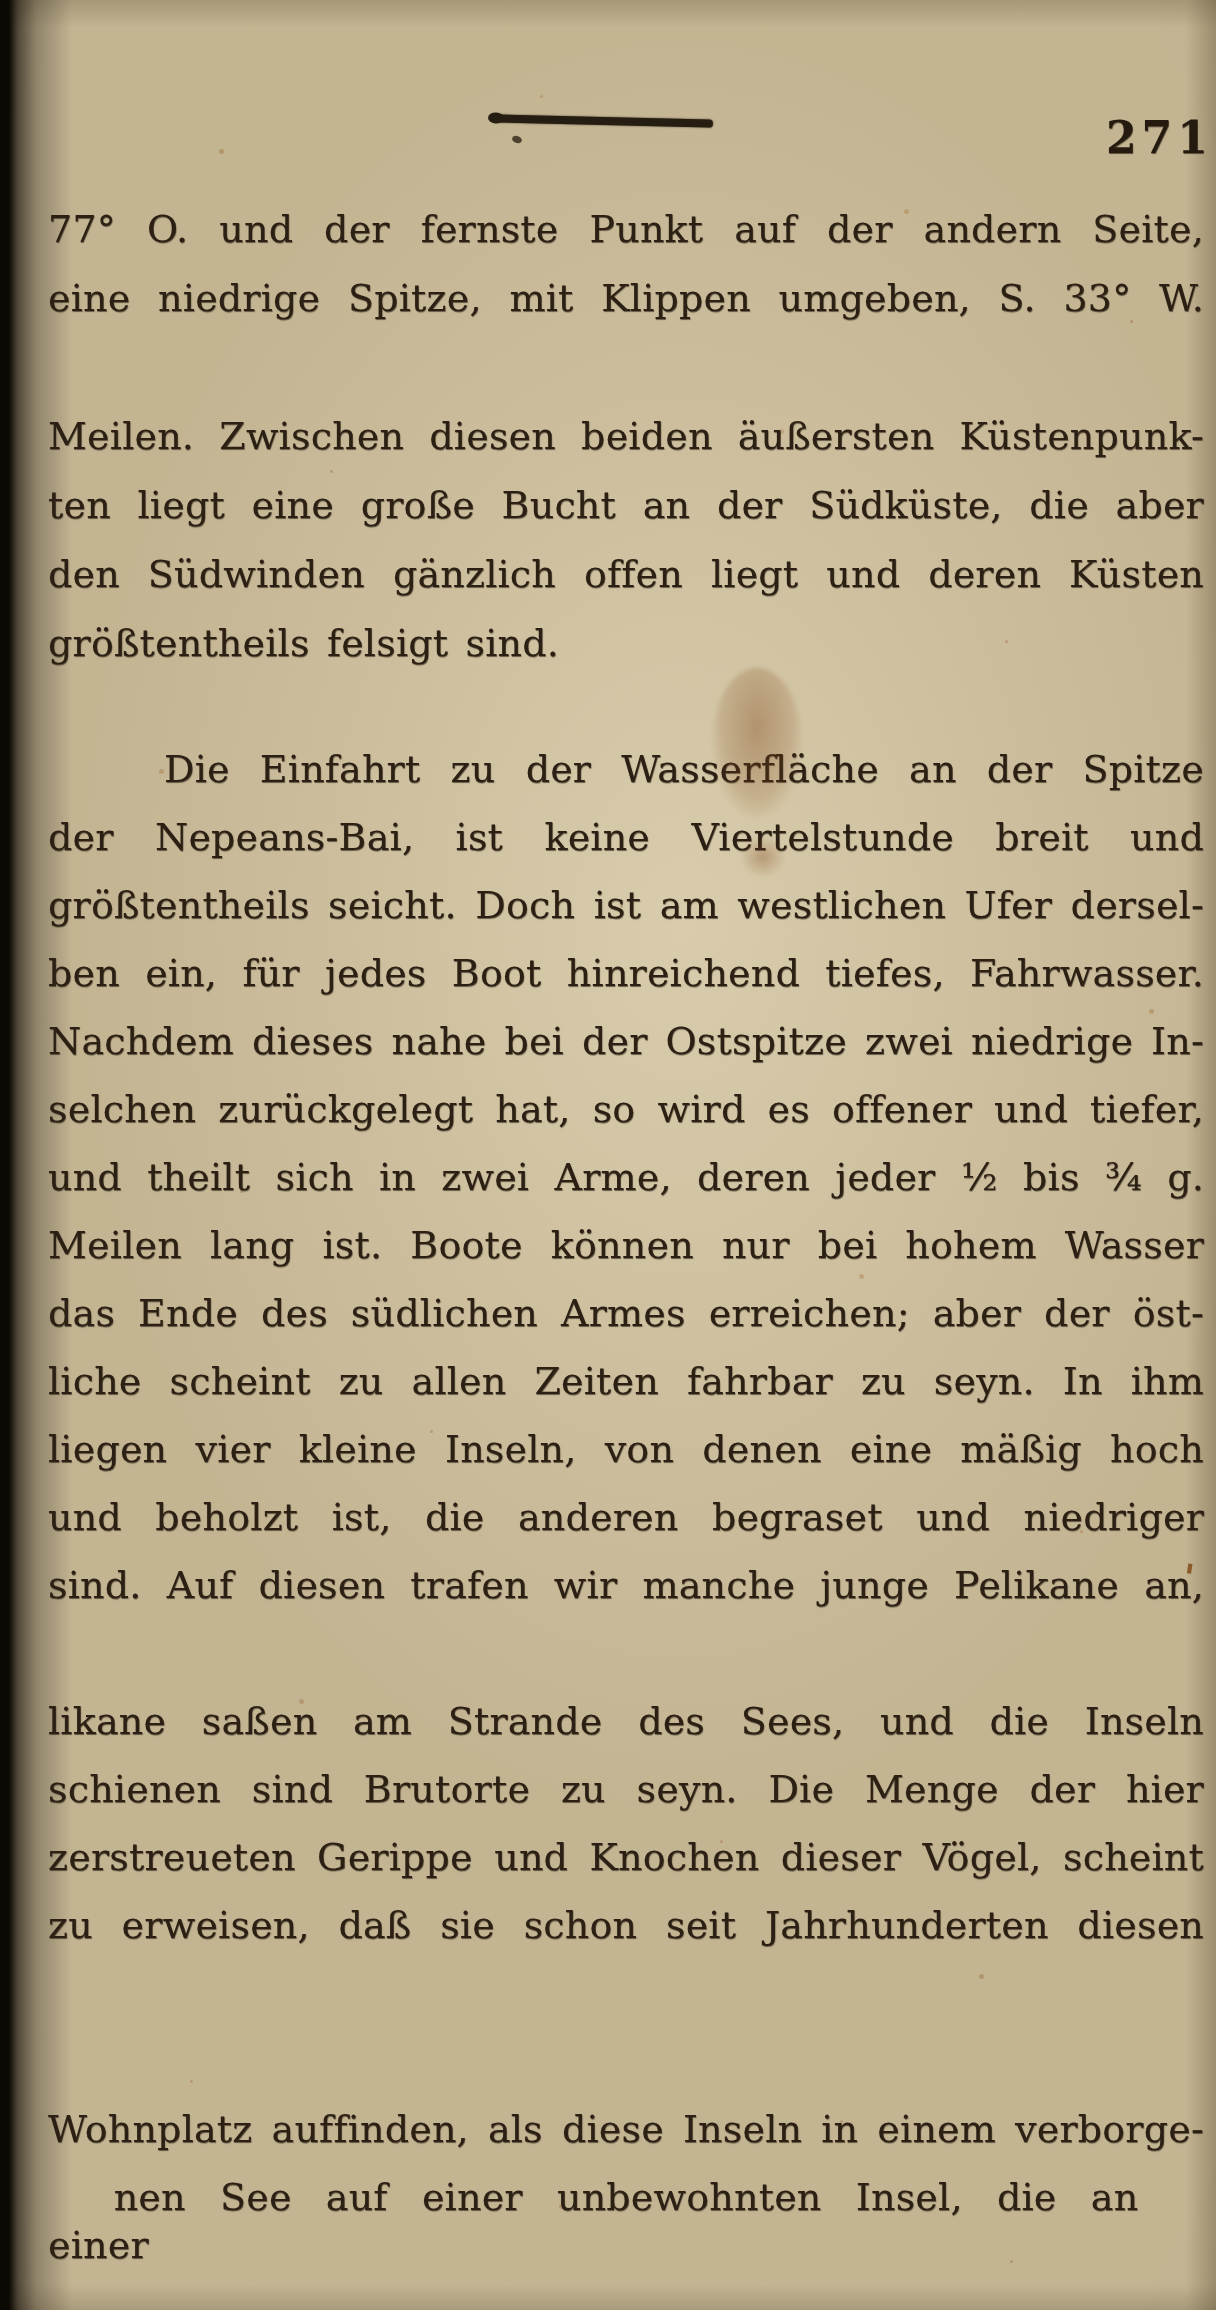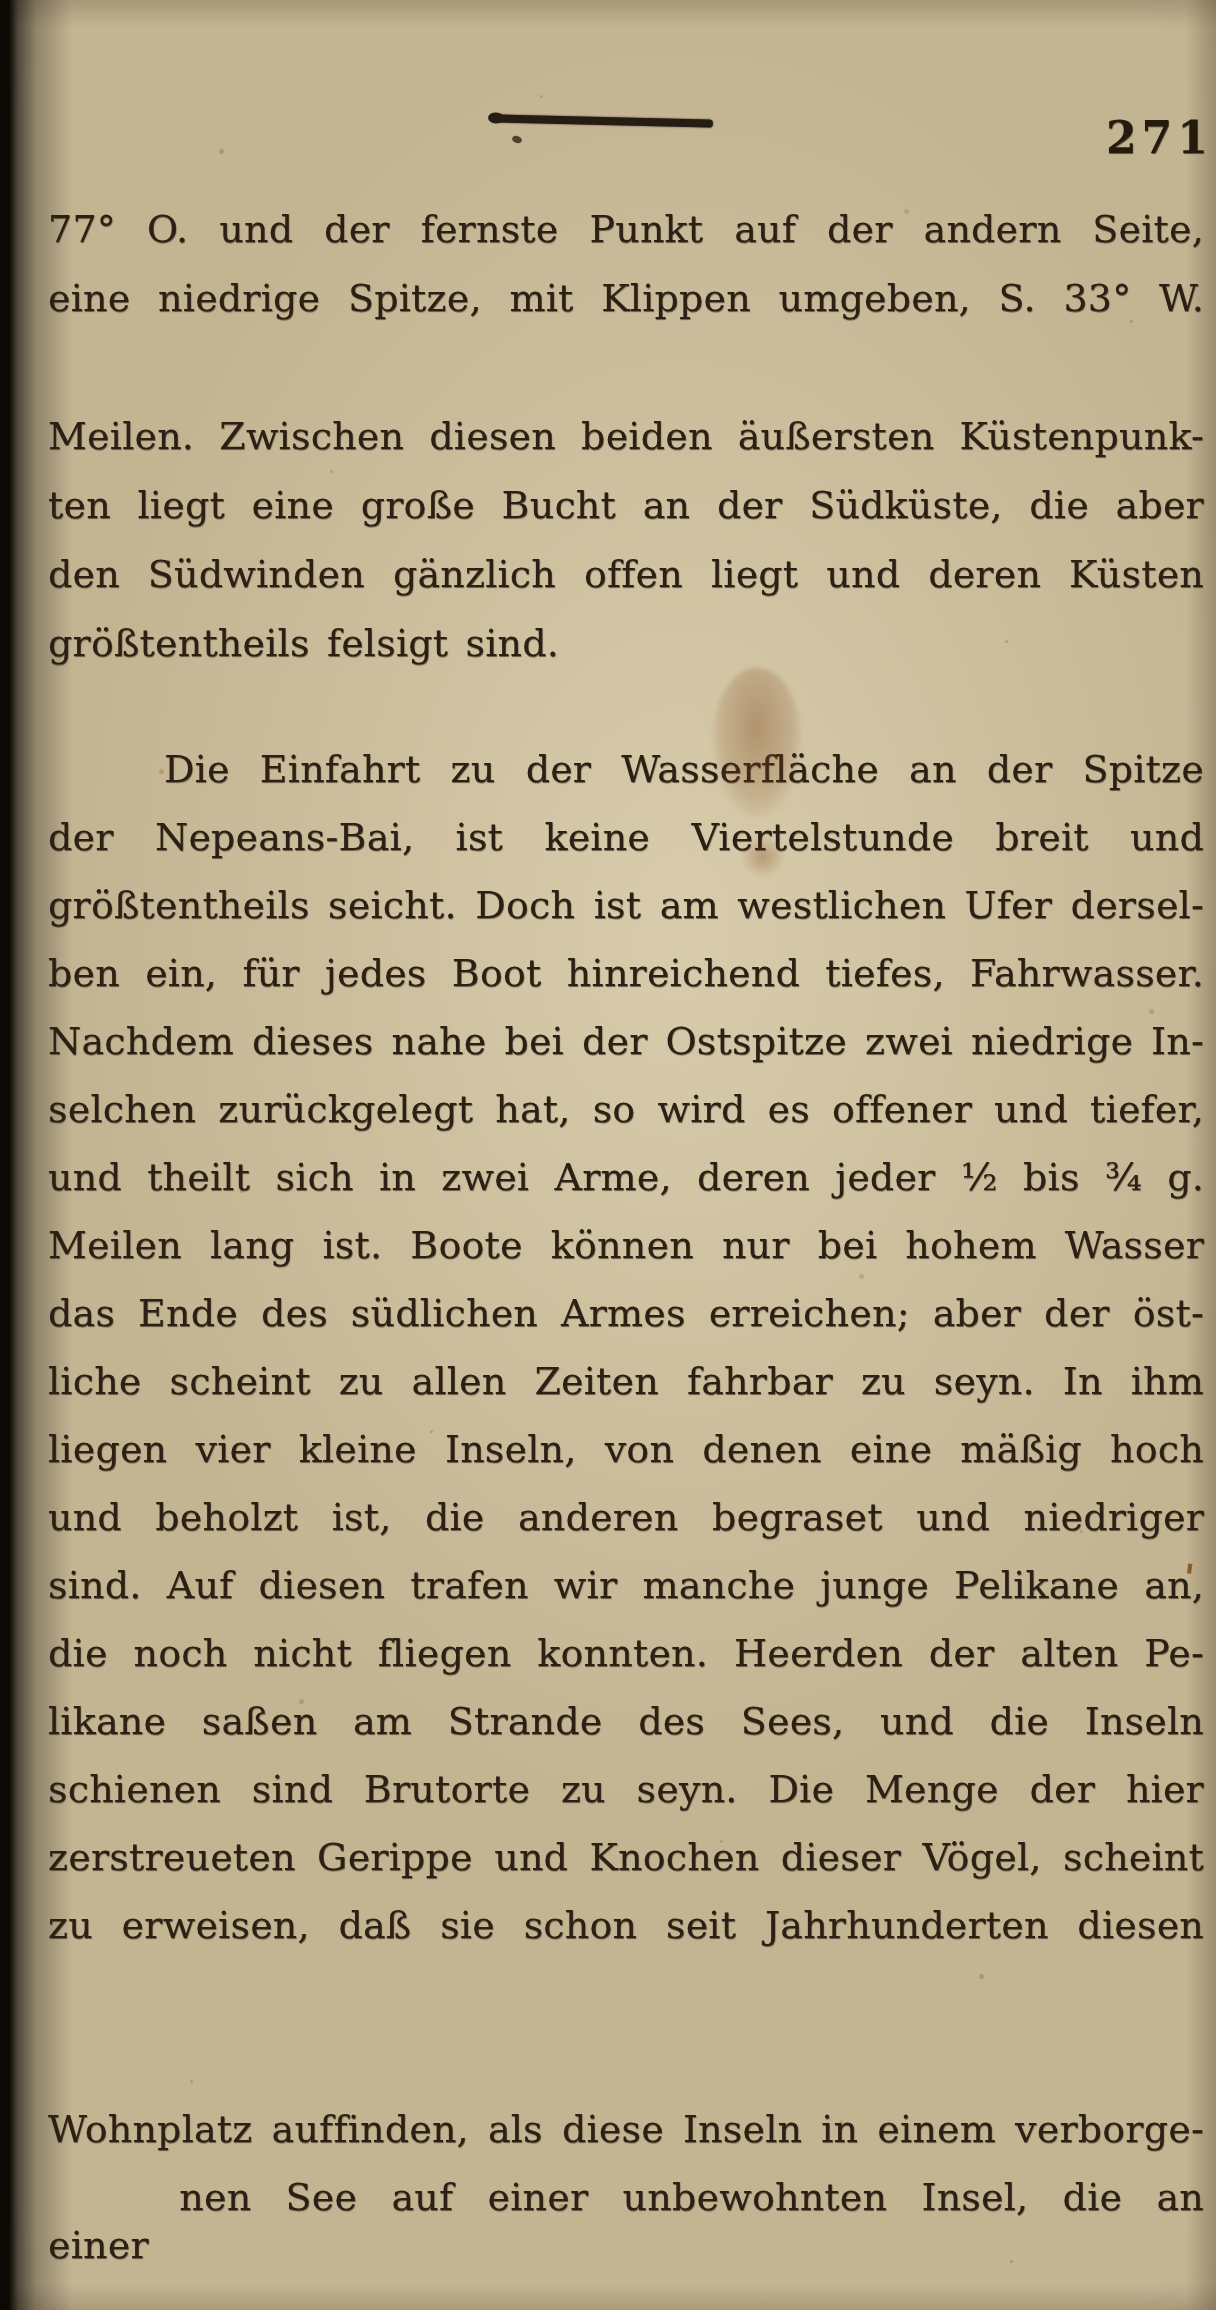--- a/index.html
+++ b/index.html
@@ -69,21 +69,21 @@
   .line{
     position:absolute;left:48px;width:1156px;height:52px;
     font-size:38px;font-weight:400;line-height:48px;
     color:#2b2013;
     letter-spacing:0.2px;word-spacing:5px;
     text-align:justify;text-align-last:justify;
     text-shadow:0.5px 0.6px 0.9px rgba(36,25,13,0.6);
     white-space:normal;
   }
   .line.indent{left:164px;width:1040px;}
-  .line.no-just{text-align:right;text-align-last:left;}
+  .line.no-just{text-align:center;text-align-last:left;}
   .stain1{
     position:absolute;left:712px;top:668px;width:90px;height:150px;
     background:radial-gradient(ellipse at 50% 40%,rgba(128,72,28,0.40) 0%,rgba(128,72,28,0.18) 55%,rgba(128,72,28,0) 75%);
     border-radius:50%;filter:blur(2px);
   }
   .stain2{
     position:absolute;left:740px;top:836px;width:46px;height:42px;
     background:radial-gradient(ellipse at 50% 50%,rgba(128,72,28,0.36) 0%,rgba(128,72,28,0) 70%);
     border-radius:50%;filter:blur(1px);
   }
@@ -118,21 +118,20 @@
   <div class="line" style="top:949px">ben ein, für jedes Boot hinreichend tiefes, Fahrwasser.</div>
   <div class="line" style="top:1017px">Nachdem dieses nahe bei der Ostspitze zwei niedrige In-</div>
   <div class="line" style="top:1085px">selchen zurückgelegt hat, so wird es offener und tiefer,</div>
   <div class="line" style="top:1153px">und theilt sich in zwei Arme, deren jeder ½ bis ¾ g.</div>
   <div class="line" style="top:1221px">Meilen lang ist. Boote können nur bei hohem Wasser</div>
   <div class="line" style="top:1289px">das Ende des südlichen Armes erreichen; aber der öst-</div>
   <div class="line" style="top:1357px">liche scheint zu allen Zeiten fahrbar zu seyn. In ihm</div>
   <div class="line" style="top:1425px">liegen vier kleine Inseln, von denen eine mäßig hoch</div>
   <div class="line" style="top:1493px">und beholzt ist, die anderen begraset und niedriger</div>
   <div class="line" style="top:1561px">sind. Auf diesen trafen wir manche junge Pelikane an,</div>
-  <div class="line" style="top:1629px">die noch nicht fliegen konnten. Heerden der alten Pe-</div>
   <div class="line" style="top:1697px">likane saßen am Strande des Sees, und die Inseln</div>
   <div class="line" style="top:1765px">schienen sind Brutorte zu seyn. Die Menge der hier</div>
   <div class="line" style="top:1833px">zerstreueten Gerippe und Knochen dieser Vögel, scheint</div>
   <div class="line" style="top:1901px">zu erweisen, daß sie schon seit Jahrhunderten diesen</div>
   <div class="line" style="top:2105px">Wohnplatz auffinden, als diese Inseln in einem verborge-</div>
   <div class="line no-just" style="top:2173px;word-spacing:22px;">nen See auf einer unbewohnten Insel, die an einer</div>
 
   <div class="stain1"></div>
   <div class="stain2"></div>
   <div class="marginal-mark">'</div>

